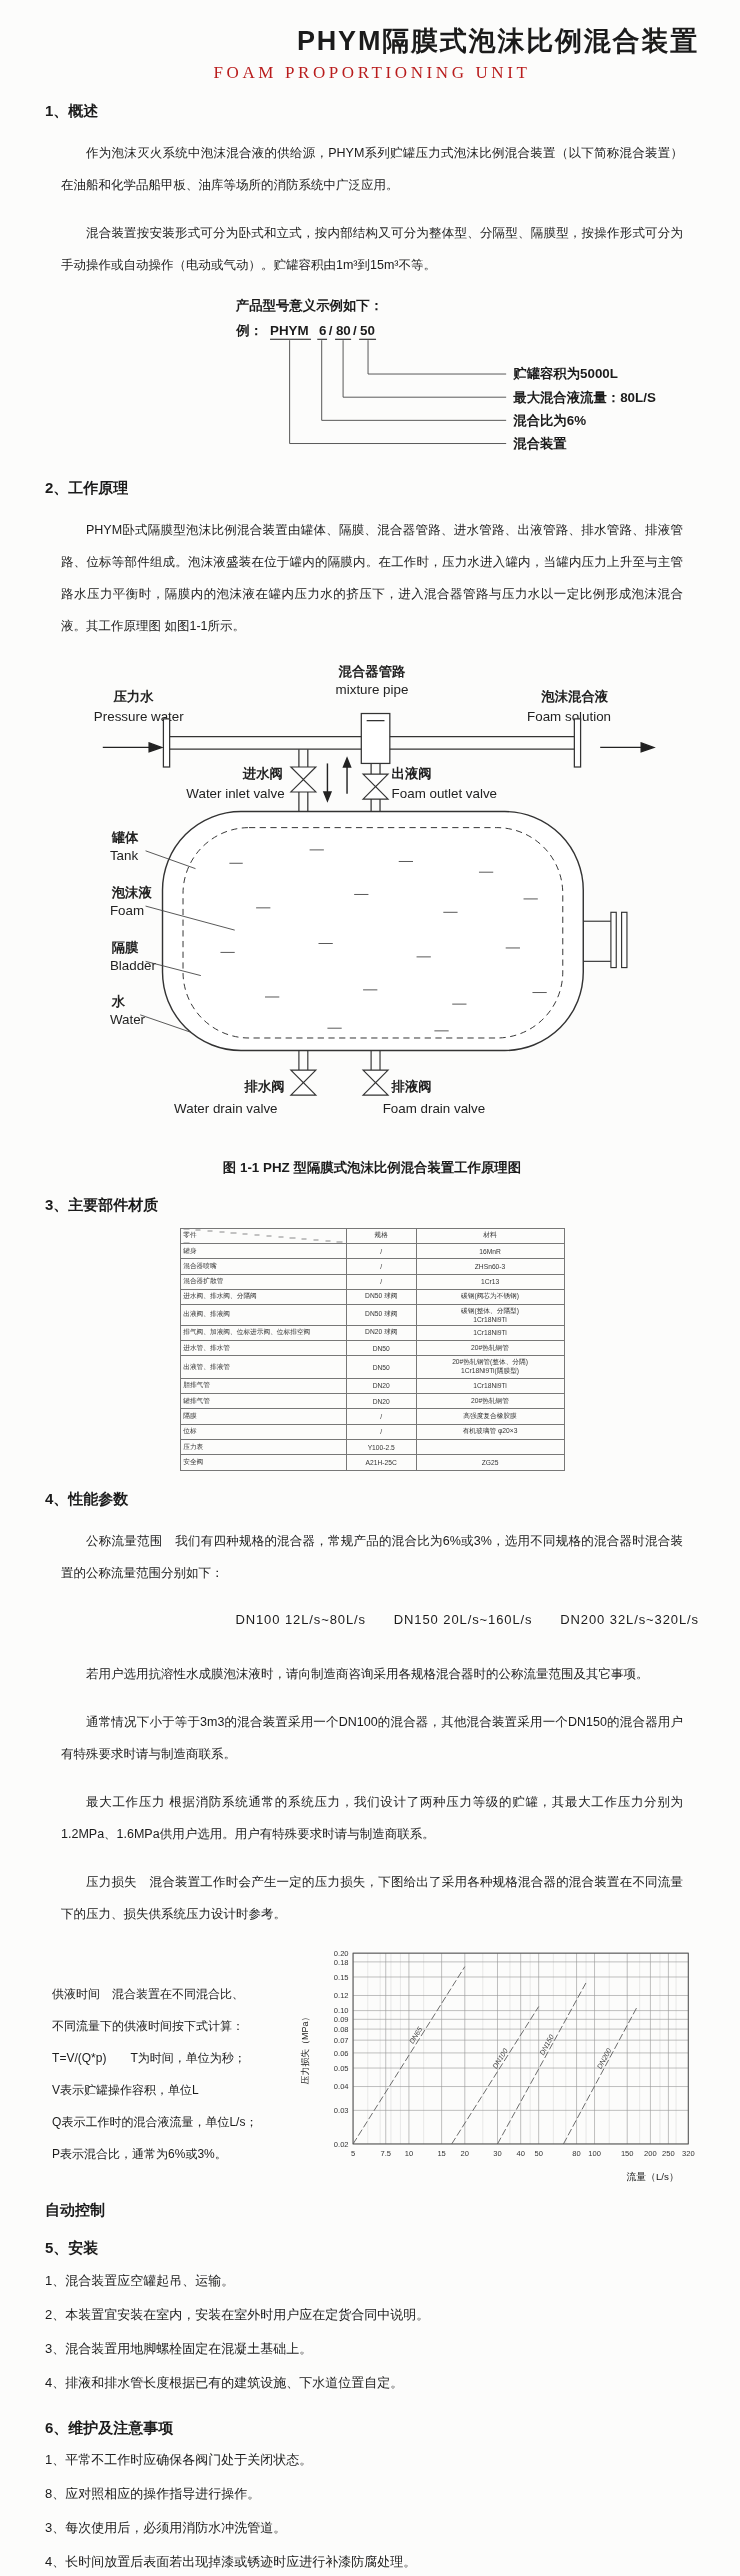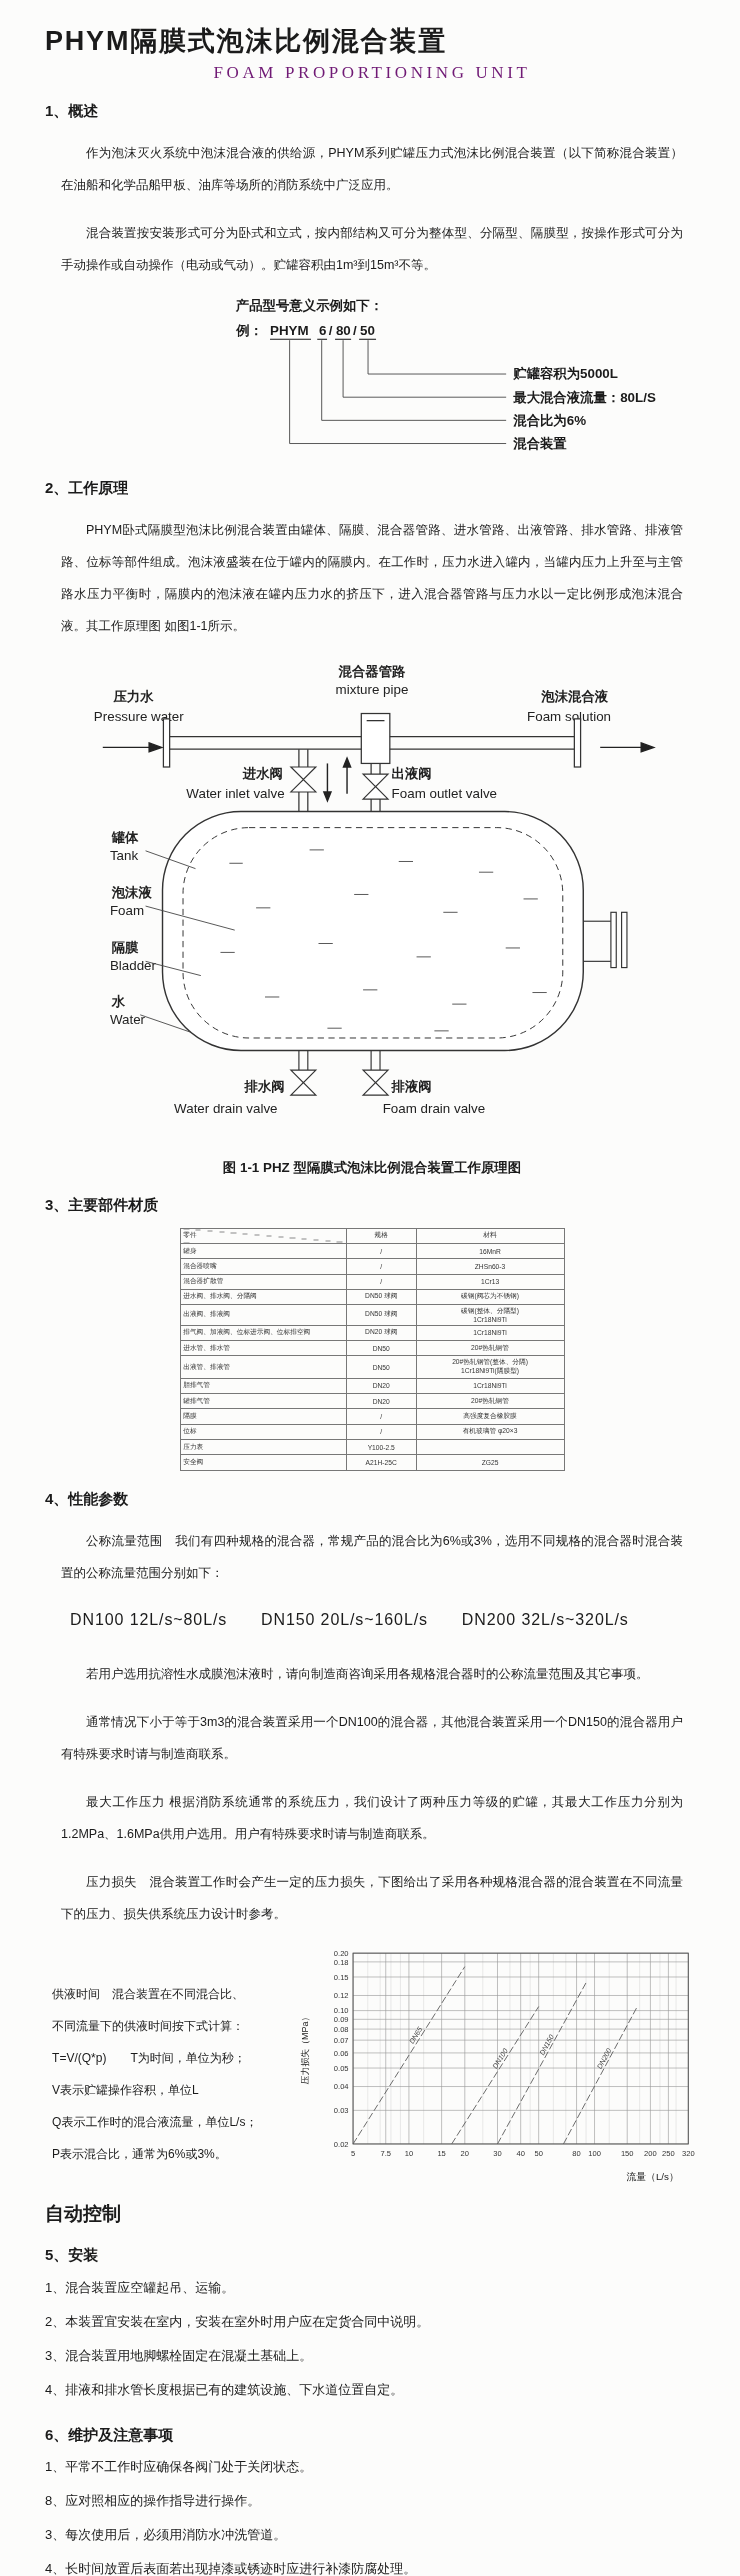--- a/index.html
+++ b/index.html
@@ -1,25 +1,25 @@
 <!DOCTYPE html>
 <html style="font-size:14.3px"><head>
 <meta charset="utf-8">
 <style>
   html,body{margin:0;padding:0;background:#e9e9e9;}
   .page{
     width:740px;height:2576px;margin:0 auto;background:#fcfcfb;
     font-family:"Liberation Sans",sans-serif;color:#1b1b1b;
     box-sizing:border-box;padding:23px 41px 16px 45px;overflow:hidden;position:relative;
   }
-  .doc-title{text-align:left;font-size:27px;font-weight:bold;letter-spacing:1.8px;margin:0 0 3.6px 0;}
-  .doc-subtitle{text-align:center;font-family:"Liberation Serif",serif;font-size:17px;letter-spacing:3.6px;margin:0 0 18px 0;color:#701a75;}
+  .doc-title{text-align:right;font-size:27px;font-weight:bold;letter-spacing:1.8px;margin:0 0 3.6px 0;}
+  .doc-subtitle{text-align:center;font-family:"Liberation Serif",serif;font-size:17px;letter-spacing:3.6px;margin:0 0 18px 0;color:#b91c1c;}
   .sec-head{font-size:15px;font-weight:bold;margin:19.6px 0 5.3px 0;}
   .body-p{font-size:12.5px;line-height:32px;text-indent:2em;margin:16px;text-align:justify;}
-  .flow-line{font-size:16px;line-height:30px;margin:3.6px 0 23px 25px;letter-spacing:0.9px;}
+  .flow-line{font-size:13px;line-height:30px;margin:3.6px 0 23px 25px;letter-spacing:0.9px;text-align:right;}
   .model-block{margin:16px 0 3.6px 189px;}
   .model-intro{font-size:13.4px;font-weight:bold;margin:0 0 1.8px 1.8px;}
   .figure-wrap{text-align:center;margin-top:9px;}
   .fig-caption{font-size:13.4px;font-weight:bold;margin:9px 0 3.6px 0;}
   table{border-collapse:collapse;}
   .mat-table{margin:12.5px auto 0 auto;width:385px;font-size:6.7px;color:#333;}
   .mat-table th,.mat-table td{border:0.4px solid #777;padding:1.8px 2.7px;height:10.7px;}
   .mat-table th{font-weight:normal;}
   .mat-table th:first-child{width:160px;text-align:left;background:
      linear-gradient(to top right,transparent 49.2%,#888 49.2%,#888 50.8%,transparent 50.8%);}
@@ -369,21 +369,21 @@
           <line x1="225.99098337852578" y1="222" x2="325.3153000903849" y2="41.14901943694903" stroke="#5a5a5a" stroke-width="1" stroke-dasharray="8 3"></line>
           <text x="283.599087071404" y="112.10643127343045" font-size="8" fill="#444" font-style="italic" text-anchor="middle" transform="rotate(-61.22417619000364 283.599087071404 112.10643127343045)">DN150</text>
           <line x1="299.97351077207986" y1="222" x2="382.814338051688" y2="67.88590907112524" stroke="#5a5a5a" stroke-width="1" stroke-dasharray="8 3"></line>
           <text x="348.0211905942526" y="127.61382726125265" font-size="8" fill="#444" font-style="italic" text-anchor="middle" transform="rotate(-61.740671428516684 348.0211905942526 127.61382726125265)">DN200</text>
           <text x="14" y="115" font-size="10" fill="#222" text-anchor="middle" transform="rotate(-90 14 115)">压力损失（MPa）</text>
           <text x="400" y="262" font-size="11" fill="#222" text-anchor="middle">流量（L/s）</text>
         </svg>
     </div>
   </div>
 
-  <div class="sec-head" style="font-size:19px;margin-top:12.5px">自动控制</div>
+  <div class="sec-head" style="font-size:15px;margin-top:12.5px">自动控制</div>
 
   <div class="sec-head">5、安装</div>
   <ul class="list-plain">
       <li>1、混合装置应空罐起吊、运输。</li>
       <li>2、本装置宜安装在室内，安装在室外时用户应在定货合同中说明。</li>
       <li>3、混合装置用地脚螺栓固定在混凝土基础上。</li>
       <li>4、排液和排水管长度根据已有的建筑设施、下水道位置自定。</li>
     </ul>
 
   <div class="sec-head">6、维护及注意事项</div>

